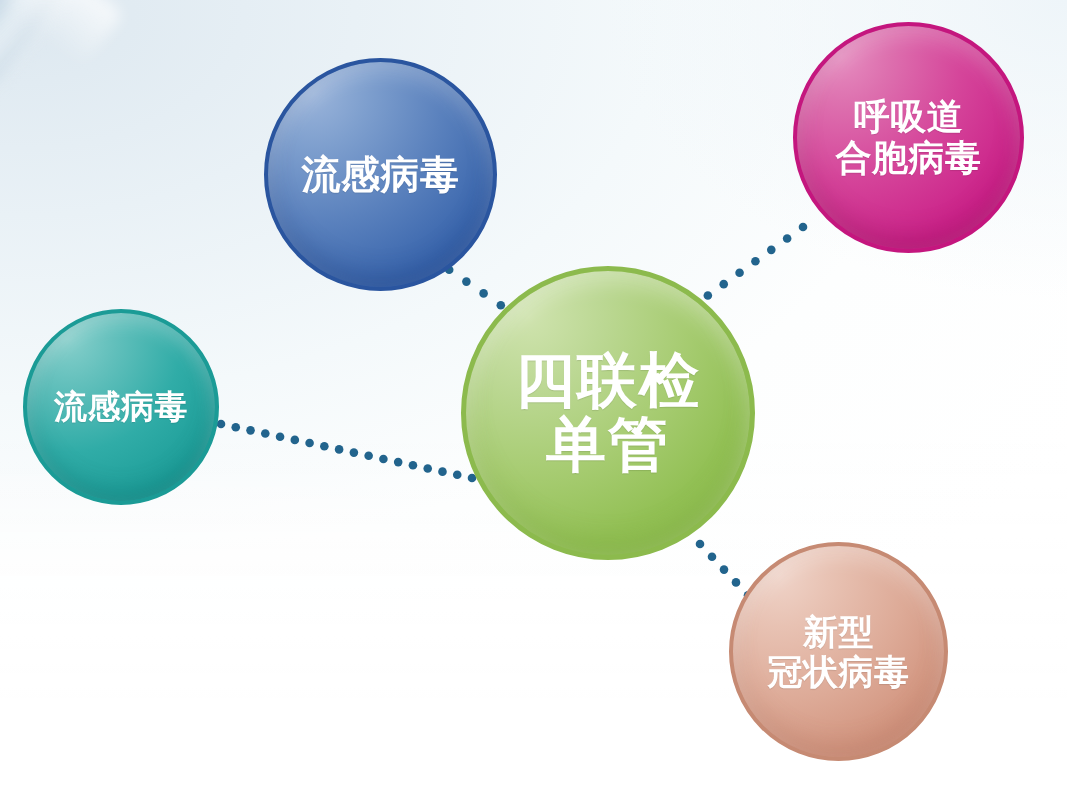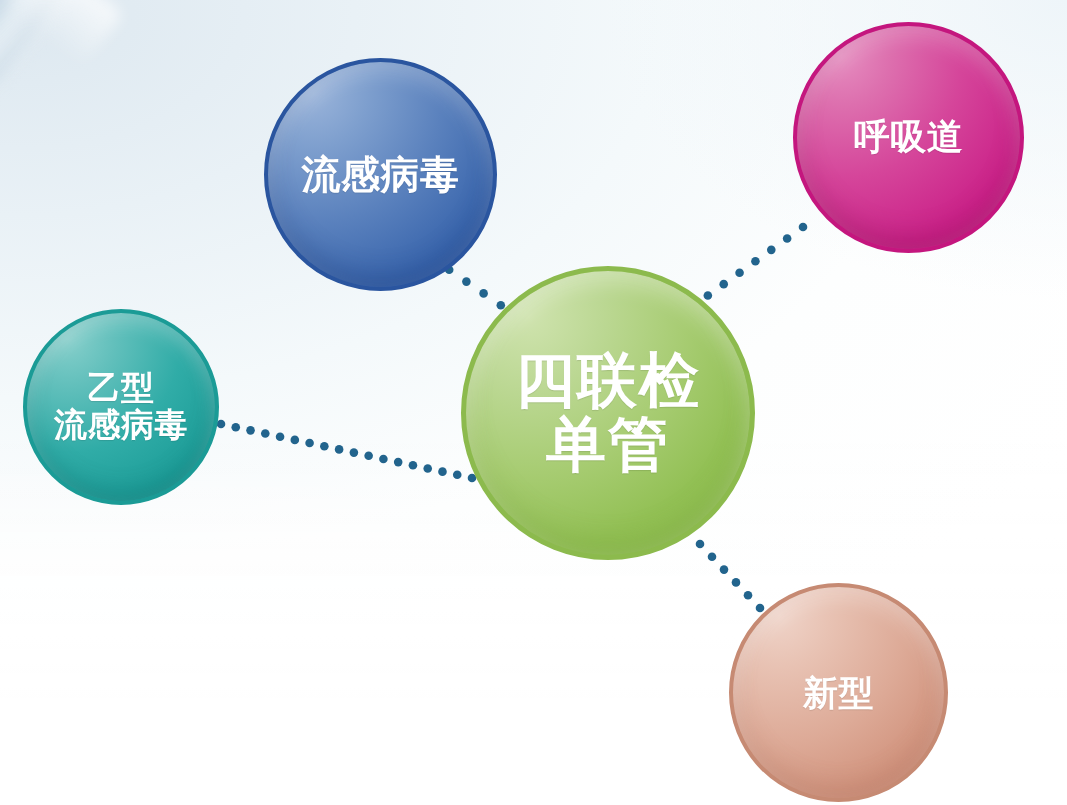--- a/index.html
+++ b/index.html
@@ -148,21 +148,21 @@
       radial-gradient(120% 120% at 22% 14%, #86cfcb 0%, #63c0bc 20%, #30aca7 50%, #1c9d98 78%, #159490 100%);
     border: 4px solid #1b9b96;
     box-shadow: inset 0 -10px 22px rgba(8,90,88,0.26),
                 inset 0 9px 18px rgba(255,255,255,0.30);
   }
   #node-flu-b .label { font-size: 33px; }
 
   
   #node-ncov {
     left: 729px;
-    top: 583px;
+    top: 542px;
     width: 219px;
     height: 219px;
     background:
       radial-gradient(120% 120% at 22% 14%, #efd3c8 0%, #e8c2b3 20%, #ddaa97 50%, #d0917b 78%, #c98a73 100%);
     border: 4px solid #c68a73;
     box-shadow: inset 0 -12px 24px rgba(150,90,70,0.20),
                 inset 0 10px 20px rgba(255,255,255,0.34);
   }
   #node-ncov .label { font-size: 35px; }
 </style>
@@ -232,33 +232,34 @@
 
   <div class="node" id="node-flu-a">
     <div class="label">
       <span class="ln">流感病毒</span>
     </div>
   </div>
 
   <div class="node" id="node-rsv">
     <div class="label">
       <span class="ln">呼吸道</span>
+      <span class="ln">合胞病毒</span>
     </div>
   </div>
 
   <div class="node" id="node-flu-b">
     <div class="label">
-      <span class="ln">乙型</span>
       <span class="ln">流感病毒</span>
     </div>
   </div>
 
   <div class="node" id="node-ncov">
     <div class="label">
       <span class="ln">新型</span>
+      <span class="ln">冠状病毒</span>
     </div>
   </div>
 
   <div class="node" id="node-center">
     <div class="label">
       <span class="ln">四联检</span>
       <span class="ln">单管</span>
     </div>
   </div>
 

